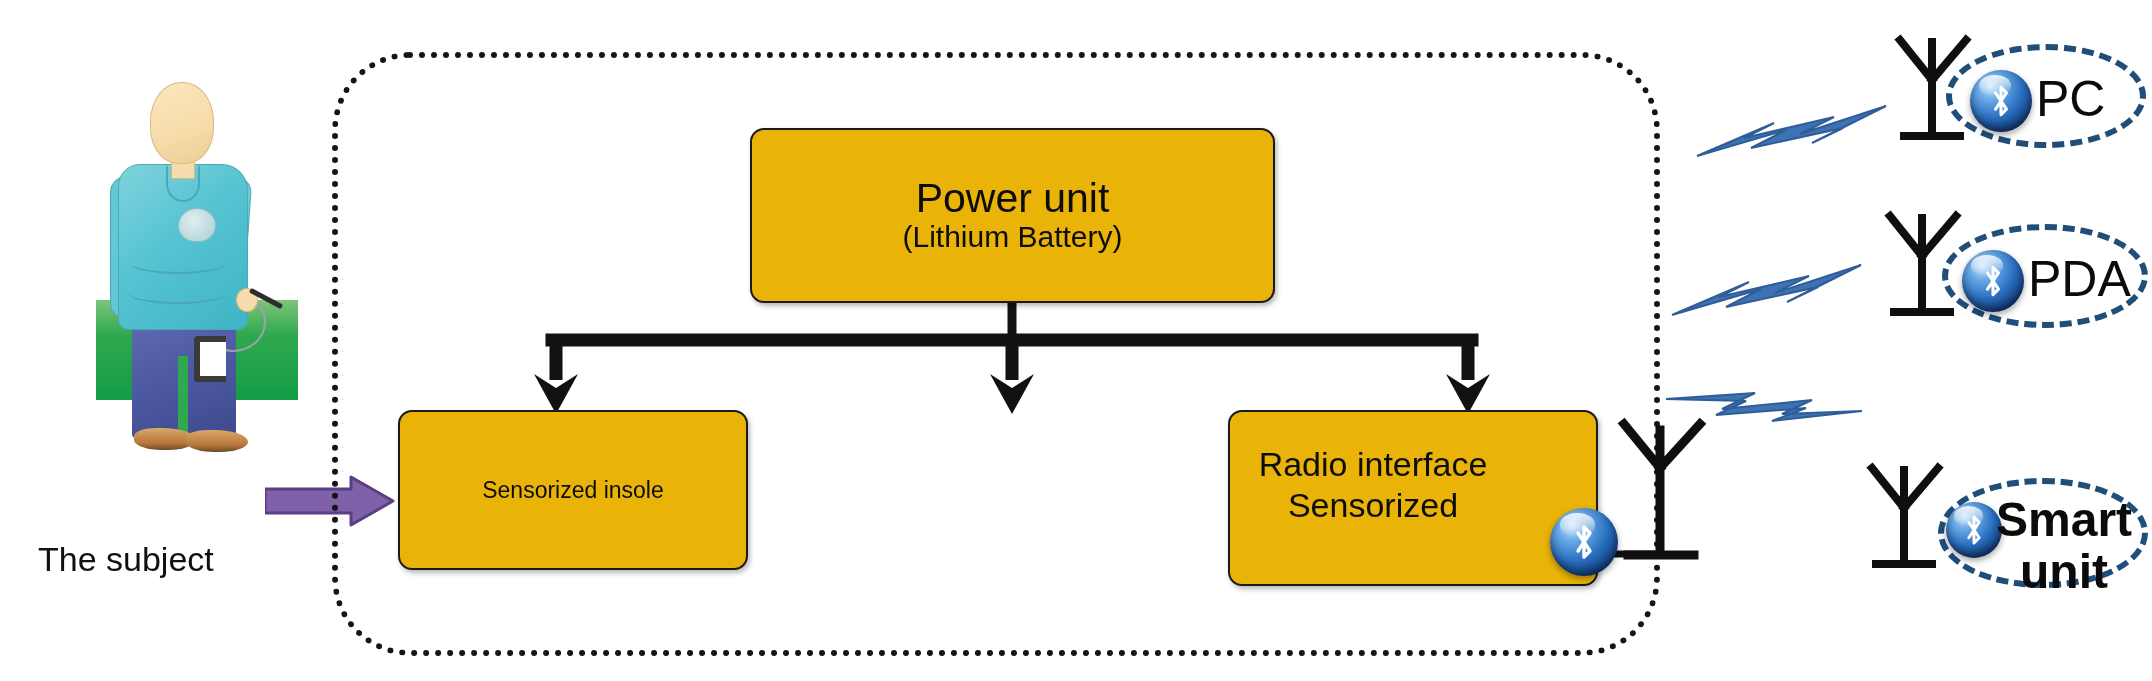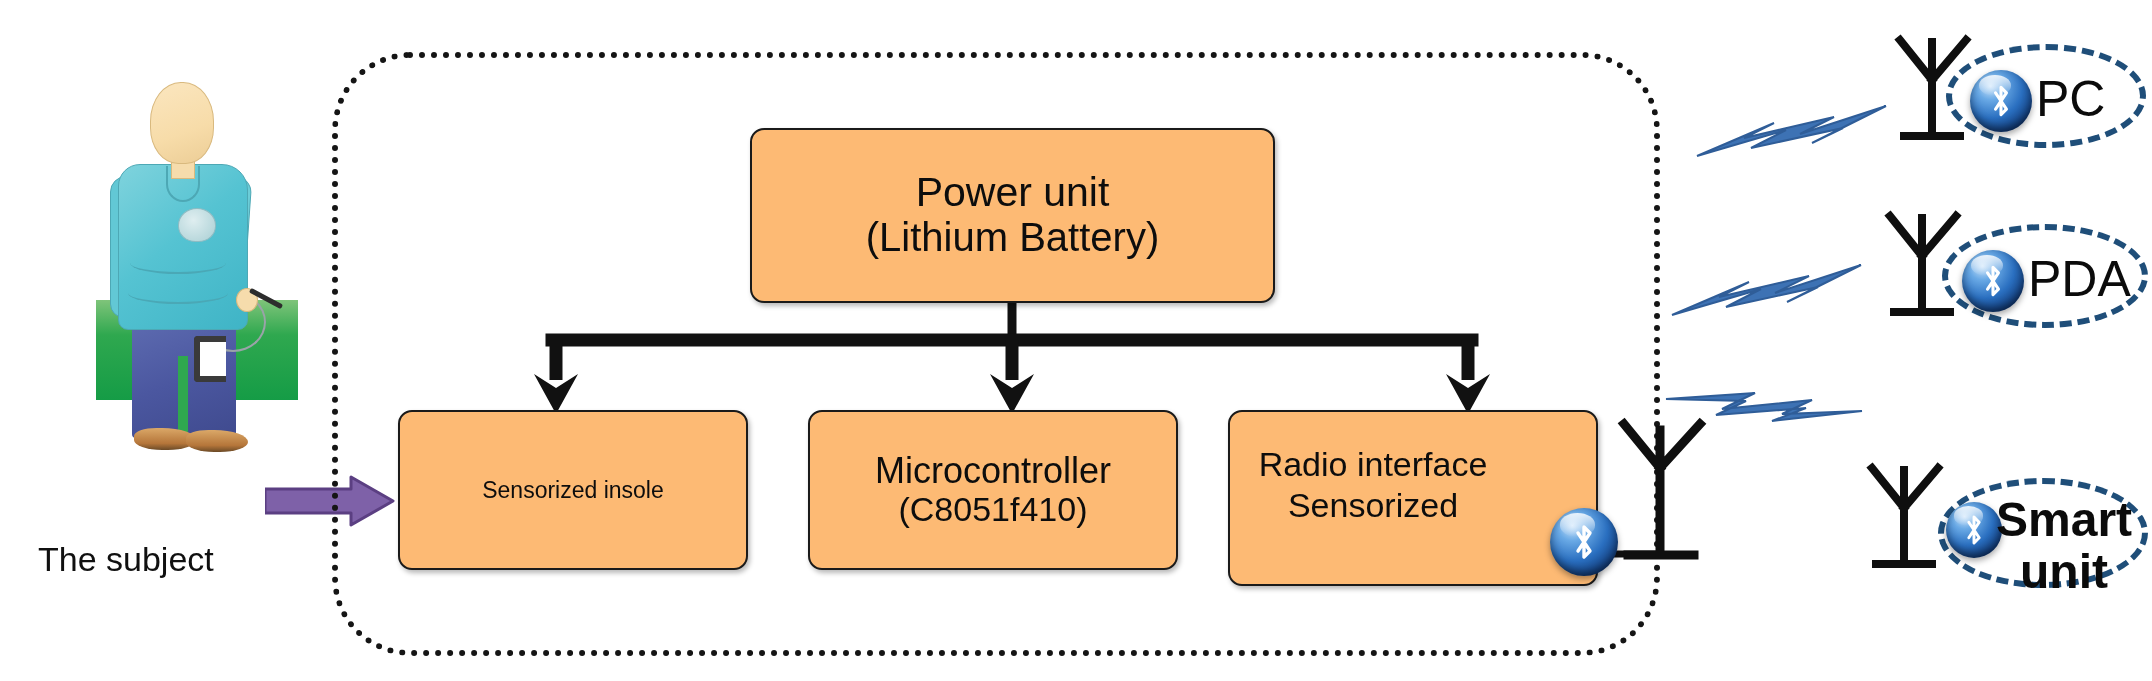--- a/index.html
+++ b/index.html
@@ -42,25 +42,25 @@
                  font-family:"Liberation Sans",sans-serif;white-space:nowrap;}
 
   
   .purple-arrow{position:absolute;left:265px;top:475px;width:130px;height:52px;}
 
   
   .enclosure{position:absolute;left:332px;top:52px;width:1328px;height:604px;
              border:6px dotted #151515;border-radius:78px;background:transparent;box-sizing:border-box;}
 
   
-  .box{position:absolute;background:#fdba74;border:2.5px solid #1a1a1a;border-radius:14px;
+  .box{position:absolute;background:#eab308;border:2.5px solid #1a1a1a;border-radius:14px;
        box-sizing:border-box;display:flex;flex-direction:column;align-items:center;justify-content:center;
        box-shadow:2px 3px 5px rgba(0,0,0,.28);}
   .box .t1{font-size:41px;color:#0d0d0d;line-height:1.06;white-space:nowrap;}
-  .box .t2{font-size:40px;color:#0d0d0d;line-height:1.12;white-space:nowrap;}
+  .box .t2{font-size:30px;color:#0d0d0d;line-height:1.12;white-space:nowrap;}
 
   #box-power{left:750px;top:128px;width:525px;height:175px;}
   #box-insole{left:398px;top:410px;width:350px;height:160px;}
   #box-micro{left:808px;top:410px;width:370px;height:160px;}
   #box-radio{left:1228px;top:410px;width:370px;height:176px;}
   #box-radio .rtext{font-size:34px;text-align:center;line-height:1.22;color:#0d0d0d;
                     position:absolute;left:18px;top:32px;width:250px;}
 
   
   .conn{position:absolute;left:0;top:0;width:2152px;height:681px;pointer-events:none;}
@@ -138,24 +138,20 @@
 
   <div class="box" id="box-power">
     <div class="t1">Power unit</div>
     <div class="t2">(Lithium Battery)</div>
   </div>
 
   <div class="box" id="box-insole">
     <div class="t1" style="font-size:23px">Sensorized  insole</div>
   </div>
 
-  <div class="box" id="box-micro">
-    <div class="t1" style="font-size:36px">Microcontroller</div>
-    <div class="t2" style="font-size:34px">(C8051f410)</div>
-  </div>
 
   <div class="box" id="box-radio">
     <div class="rtext">
       <div>Radio interface</div>
       <div>Sensorized</div>
     </div>
     <div class="bt" style="position:absolute;right:-22px;bottom:8px;width:68px;height:68px;">
       <svg class="bt-rune" width="30" height="44" viewBox="0 0 30 44">
         <path d="M9 13 L21 31 L15 37 L15 7 L21 13 L9 31" fill="none" stroke="#ffffff" stroke-width="3.4" stroke-linejoin="round" stroke-linecap="round"></path>
       </svg>

